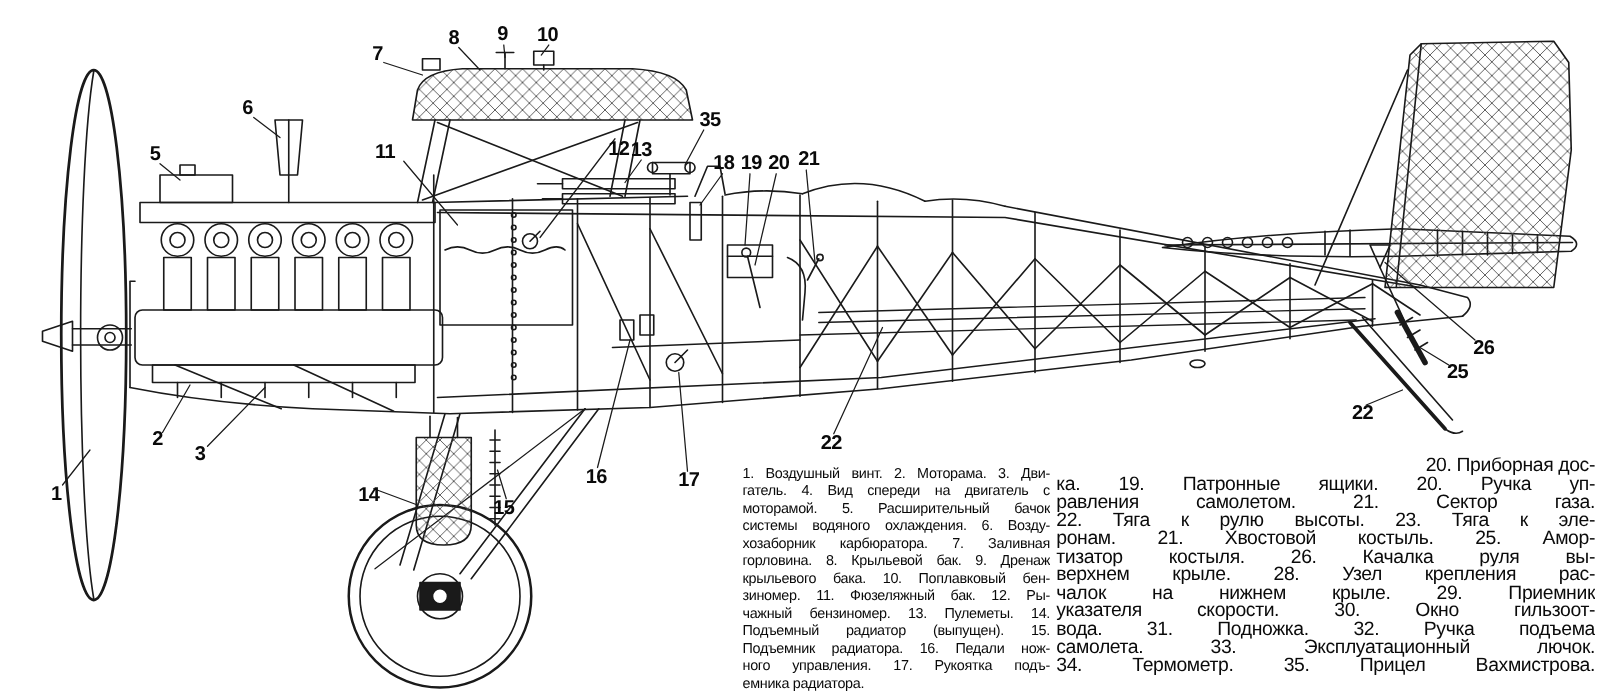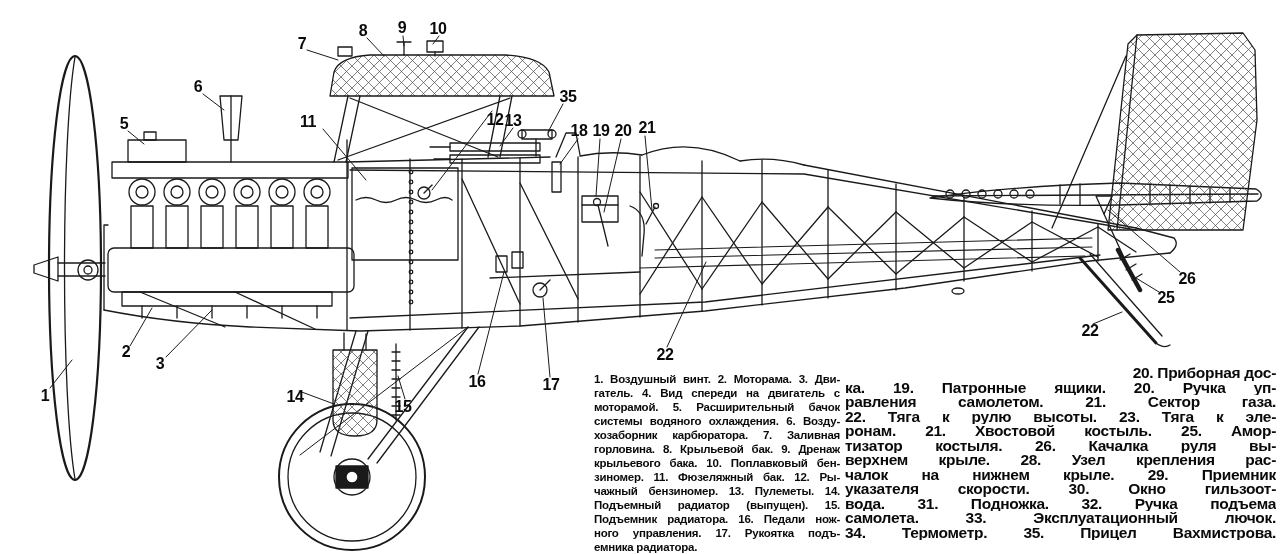--- a/index.html
+++ b/index.html
@@ -7,21 +7,21 @@
   .stage {
     position:relative; width:1280px; height:554px; background:#ffffff;
     overflow:hidden; font-family:"Liberation Sans", sans-serif; color:#000;
   }
   .drawing { position:absolute; left:0; top:0; }
   .callout {
     position:absolute; transform:translate(-50%,-50%);
     font-weight:700; font-size:16px; line-height:1; color:#0a0a0a;
     letter-spacing:-0.5px; white-space:nowrap;
   }
-  .legend { position:absolute; font-weight:700; color:#0a0a0a; }
+  .legend { position:absolute; font-weight:400; color:#0a0a0a; }
   .legend-left  { left:594px; top:372px; width:246px; font-size:11.5px; line-height:14px;  letter-spacing:-0.25px; }
   .legend-right { left:845px; top:366px; width:431px; font-size:15.5px; line-height:14.5px; letter-spacing:-0.3px; }
   .lline { text-align:justify; text-align-last:justify; height:14px; overflow:hidden; white-space:nowrap; }
   .legend-right .lline { height:14.5px; }
   .lline.align-left  { text-align-last:left; }
   .lline.align-right { text-align-last:right; }
 </style>
 </head>
 <body>
 

